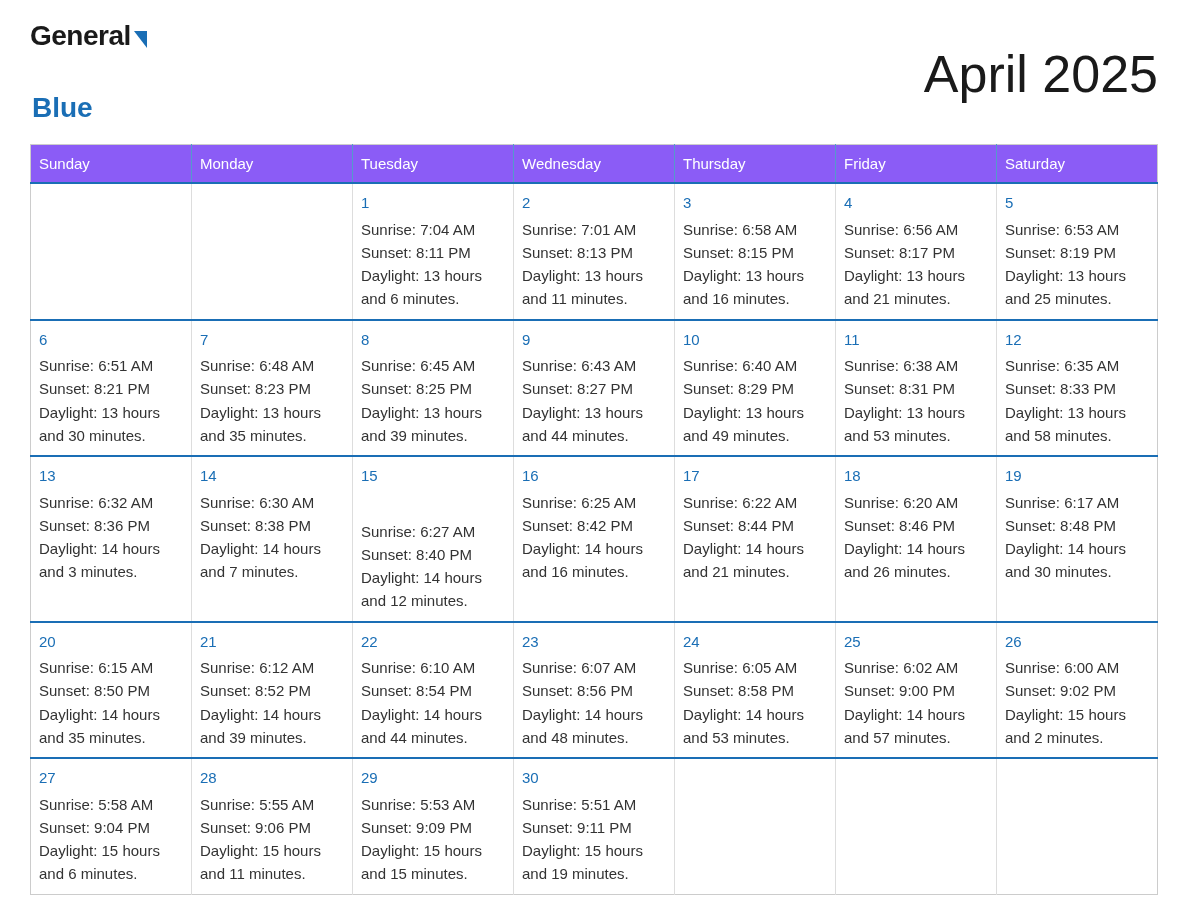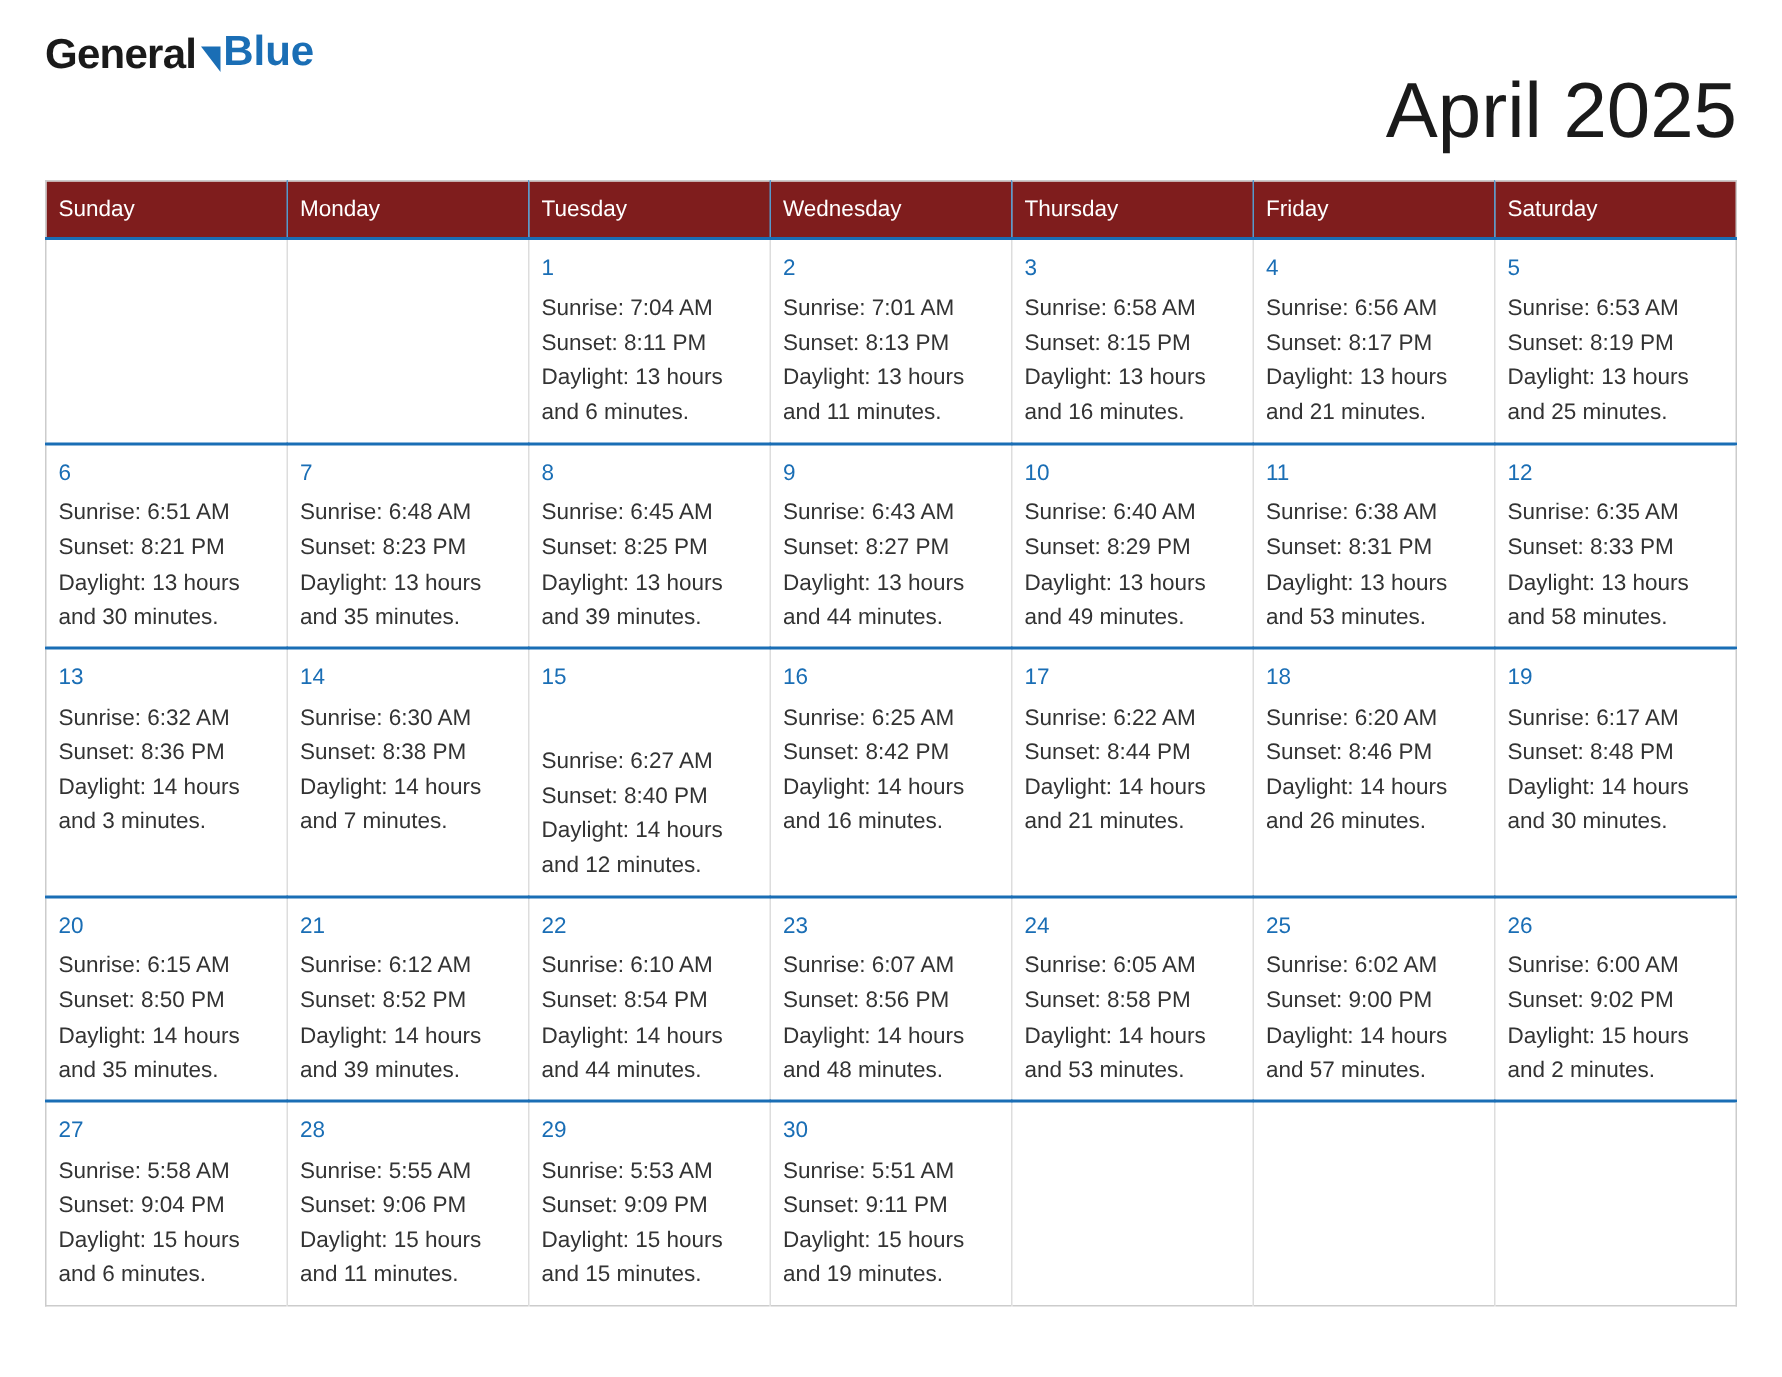--- a/index.html
+++ b/index.html
@@ -12,21 +12,23 @@
       min-height: 918px;
     }
     .header {
       display: flex;
       justify-content: space-between;
       align-items: flex-start;
       margin-bottom: 20px;
     }
     .logo {
       display: flex;
-      align-items: center;
+      flex-direction: column;
+      align-items: flex-start;
+      gap: 44px;
     }
     .logo-top {
       display: flex;
       align-items: center;
     }
     .logo-general {
       font-size: 28px;
       font-weight: bold;
       color: #1a1a1a;
       letter-spacing: -0.5px;
@@ -50,21 +52,21 @@
       font-size: 20px;
       color: #1a1a1a;
       margin-top: 6px;
     }
     .calendar {
       width: 100%;
       border-collapse: collapse;
       border: 1px solid #ccc;
     }
     .calendar thead tr {
-      background-color: #7f1d1d;
+      background-color: #8b5cf6;
     }
     .calendar thead th {
       color: #ffffff;
       font-size: 15px;
       font-weight: normal;
       padding: 10px 8px;
       text-align: left;
       border-right: 1px solid #5599cc;
     }
     .calendar thead th:last-child {

